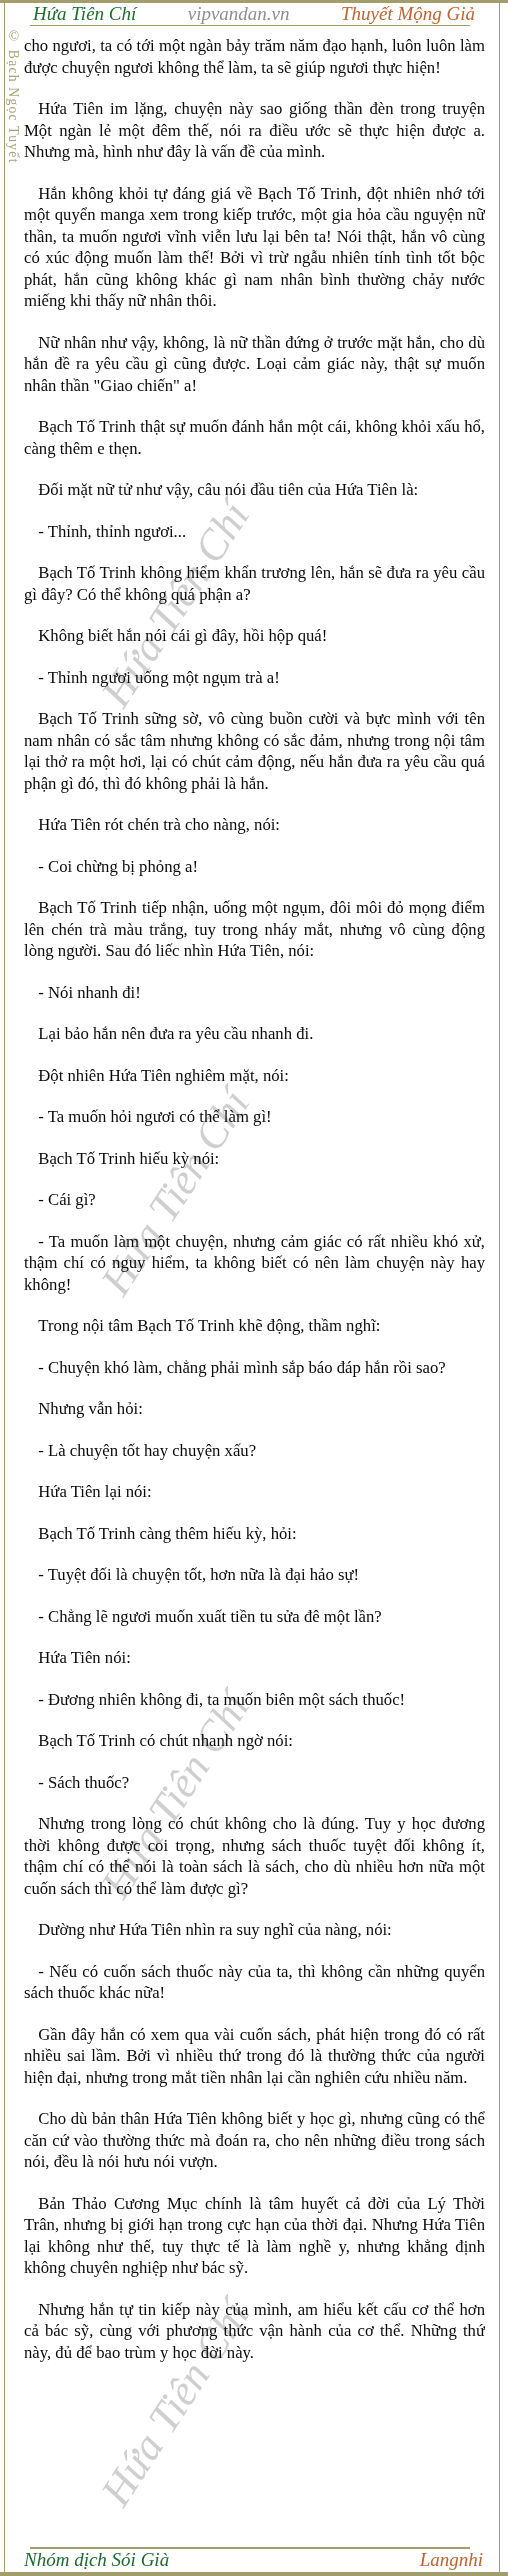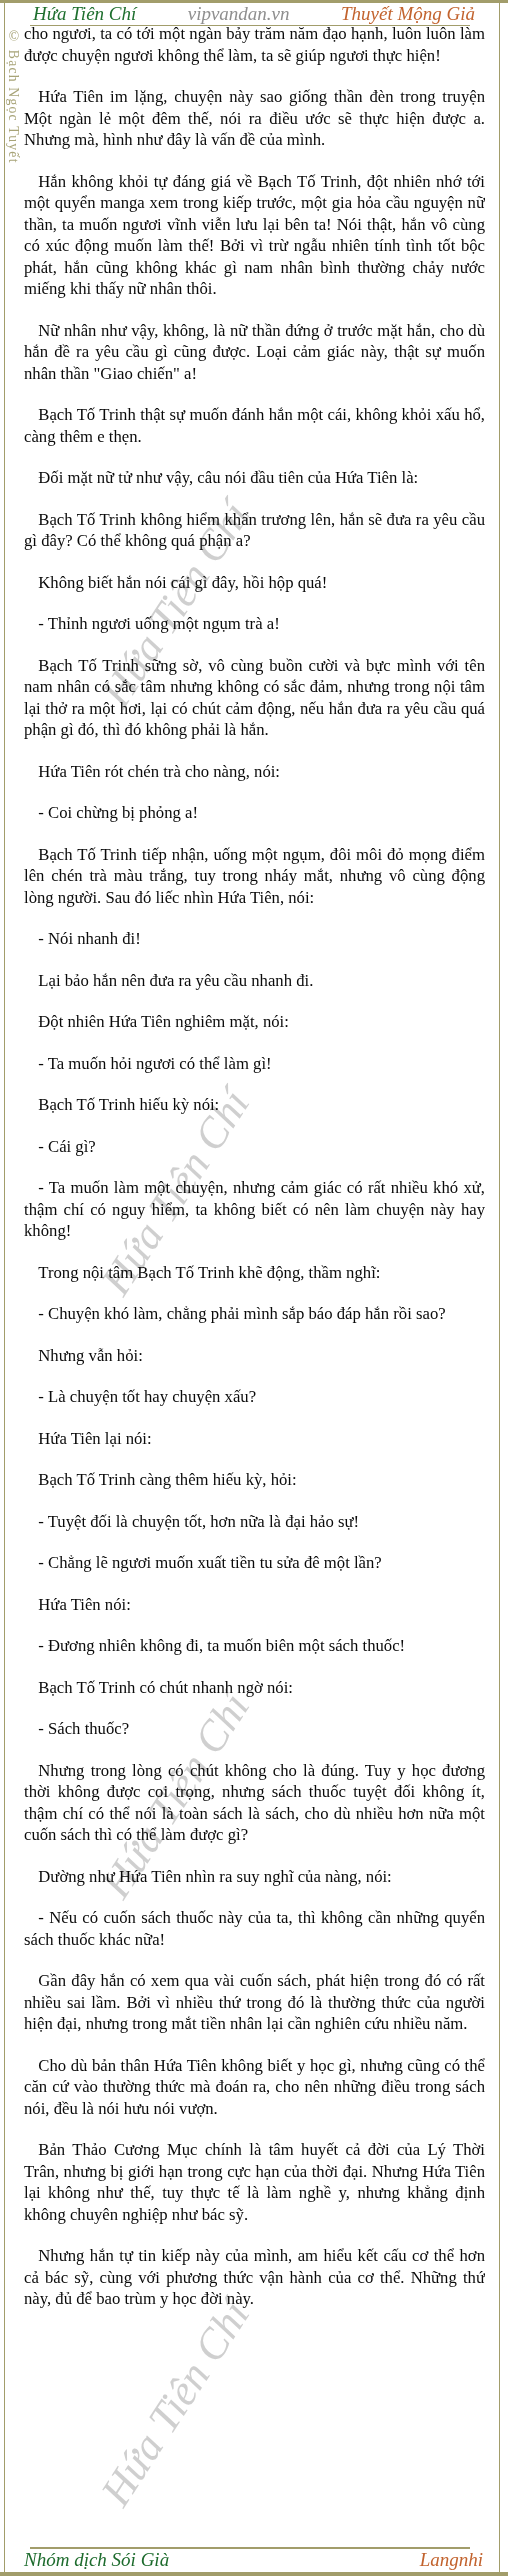--- a/index.html
+++ b/index.html
@@ -41,21 +41,21 @@
     color:rgba(168,168,168,0.55);
     transform:rotate(-57deg);transform-origin:center center;
     z-index:0;pointer-events:none;
   }
   .wm1{top:583px;}
   .wm2{top:1171px;}
   .wm3{top:1774px;}
   .wm4{top:2382px;}
 
   main.content{
-    position:absolute;left:24px;top:23px;width:461px;height:2509px;
+    position:absolute;left:24px;top:35px;width:461px;height:2509px;
     overflow:hidden;z-index:1;
     font-size:16.7px;line-height:21.5px;color:#0a0a0a;
     text-align:justify;
   }
   main.content p{margin:20px 0;text-indent:14.3px;}
   main.content p:first-child{margin-top:0;text-indent:0;}
 
   footer{
     position:absolute;top:2550px;left:24px;width:459px;
     display:flex;justify-content:space-between;align-items:flex-start;
@@ -86,20 +86,21 @@
 <div class="watermark wm3">Hứa Tiên Chí</div>
 <div class="watermark wm4">Hứa Tiên Chí</div>
 
 <main class="content">
     <p>cho ngươi, ta có tới một ngàn bảy trăm năm đạo hạnh, luôn luôn làm được chuyện ngươi không thể làm, ta sẽ giúp ngươi thực hiện!</p>
     <p>Hứa Tiên im lặng, chuyện này sao giống thần đèn trong truyện Một ngàn lẻ một đêm thế, nói ra điều ước sẽ thực hiện được a. Nhưng mà, hình như đây là vấn đề của mình.</p>
     <p>Hắn không khỏi tự đáng giá về Bạch Tố Trinh, đột nhiên nhớ tới một quyển manga xem trong kiếp trước, một gia hỏa cầu nguyện nữ thần, ta muốn ngươi vĩnh viễn lưu lại bên ta! Nói thật, hắn vô cùng có xúc động muốn làm thế! Bởi vì trừ ngẫu nhiên tính tình tốt bộc phát, hắn cũng không khác gì nam nhân bình thường chảy nước miếng khi thấy nữ nhân thôi.</p>
     <p>Nữ nhân như vậy, không, là nữ thần đứng ở trước mặt hắn, cho dù hắn đề ra yêu cầu gì cũng được. Loại cảm giác này, thật sự muốn nhân thần "Giao chiến" a!</p>
     <p>Bạch Tố Trinh thật sự muốn đánh hắn một cái, không khỏi xấu hổ, càng thêm e thẹn.</p>
     <p>Đối mặt nữ tử như vậy, câu nói đầu tiên của Hứa Tiên là:</p>
+    <p>- Thỉnh, thỉnh ngươi...</p>
     <p>Bạch Tố Trinh không hiểm khẩn trương lên, hắn sẽ đưa ra yêu cầu gì đây? Có thể không quá phận a?</p>
     <p>Không biết hắn nói cái gì đây, hồi hộp quá!</p>
     <p>- Thỉnh ngươi uống một ngụm trà a!</p>
     <p>Bạch Tố Trinh sững sờ, vô cùng buồn cười và bực mình với tên nam nhân có sắc tâm nhưng không có sắc đảm, nhưng trong nội tâm lại thở ra một hơi, lại có chút cảm động, nếu hắn đưa ra yêu cầu quá phận gì đó, thì đó không phải là hắn.</p>
     <p>Hứa Tiên rót chén trà cho nàng, nói:</p>
     <p>- Coi chừng bị phỏng a!</p>
     <p>Bạch Tố Trinh tiếp nhận, uống một ngụm, đôi môi đỏ mọng điểm lên chén trà màu trắng, tuy trong nháy mắt, nhưng vô cùng động lòng người. Sau đó liếc nhìn Hứa Tiên, nói:</p>
     <p>- Nói nhanh đi!</p>
     <p>Lại bảo hắn nên đưa ra yêu cầu nhanh đi.</p>
     <p>Đột nhiên Hứa Tiên nghiêm mặt, nói:</p>

